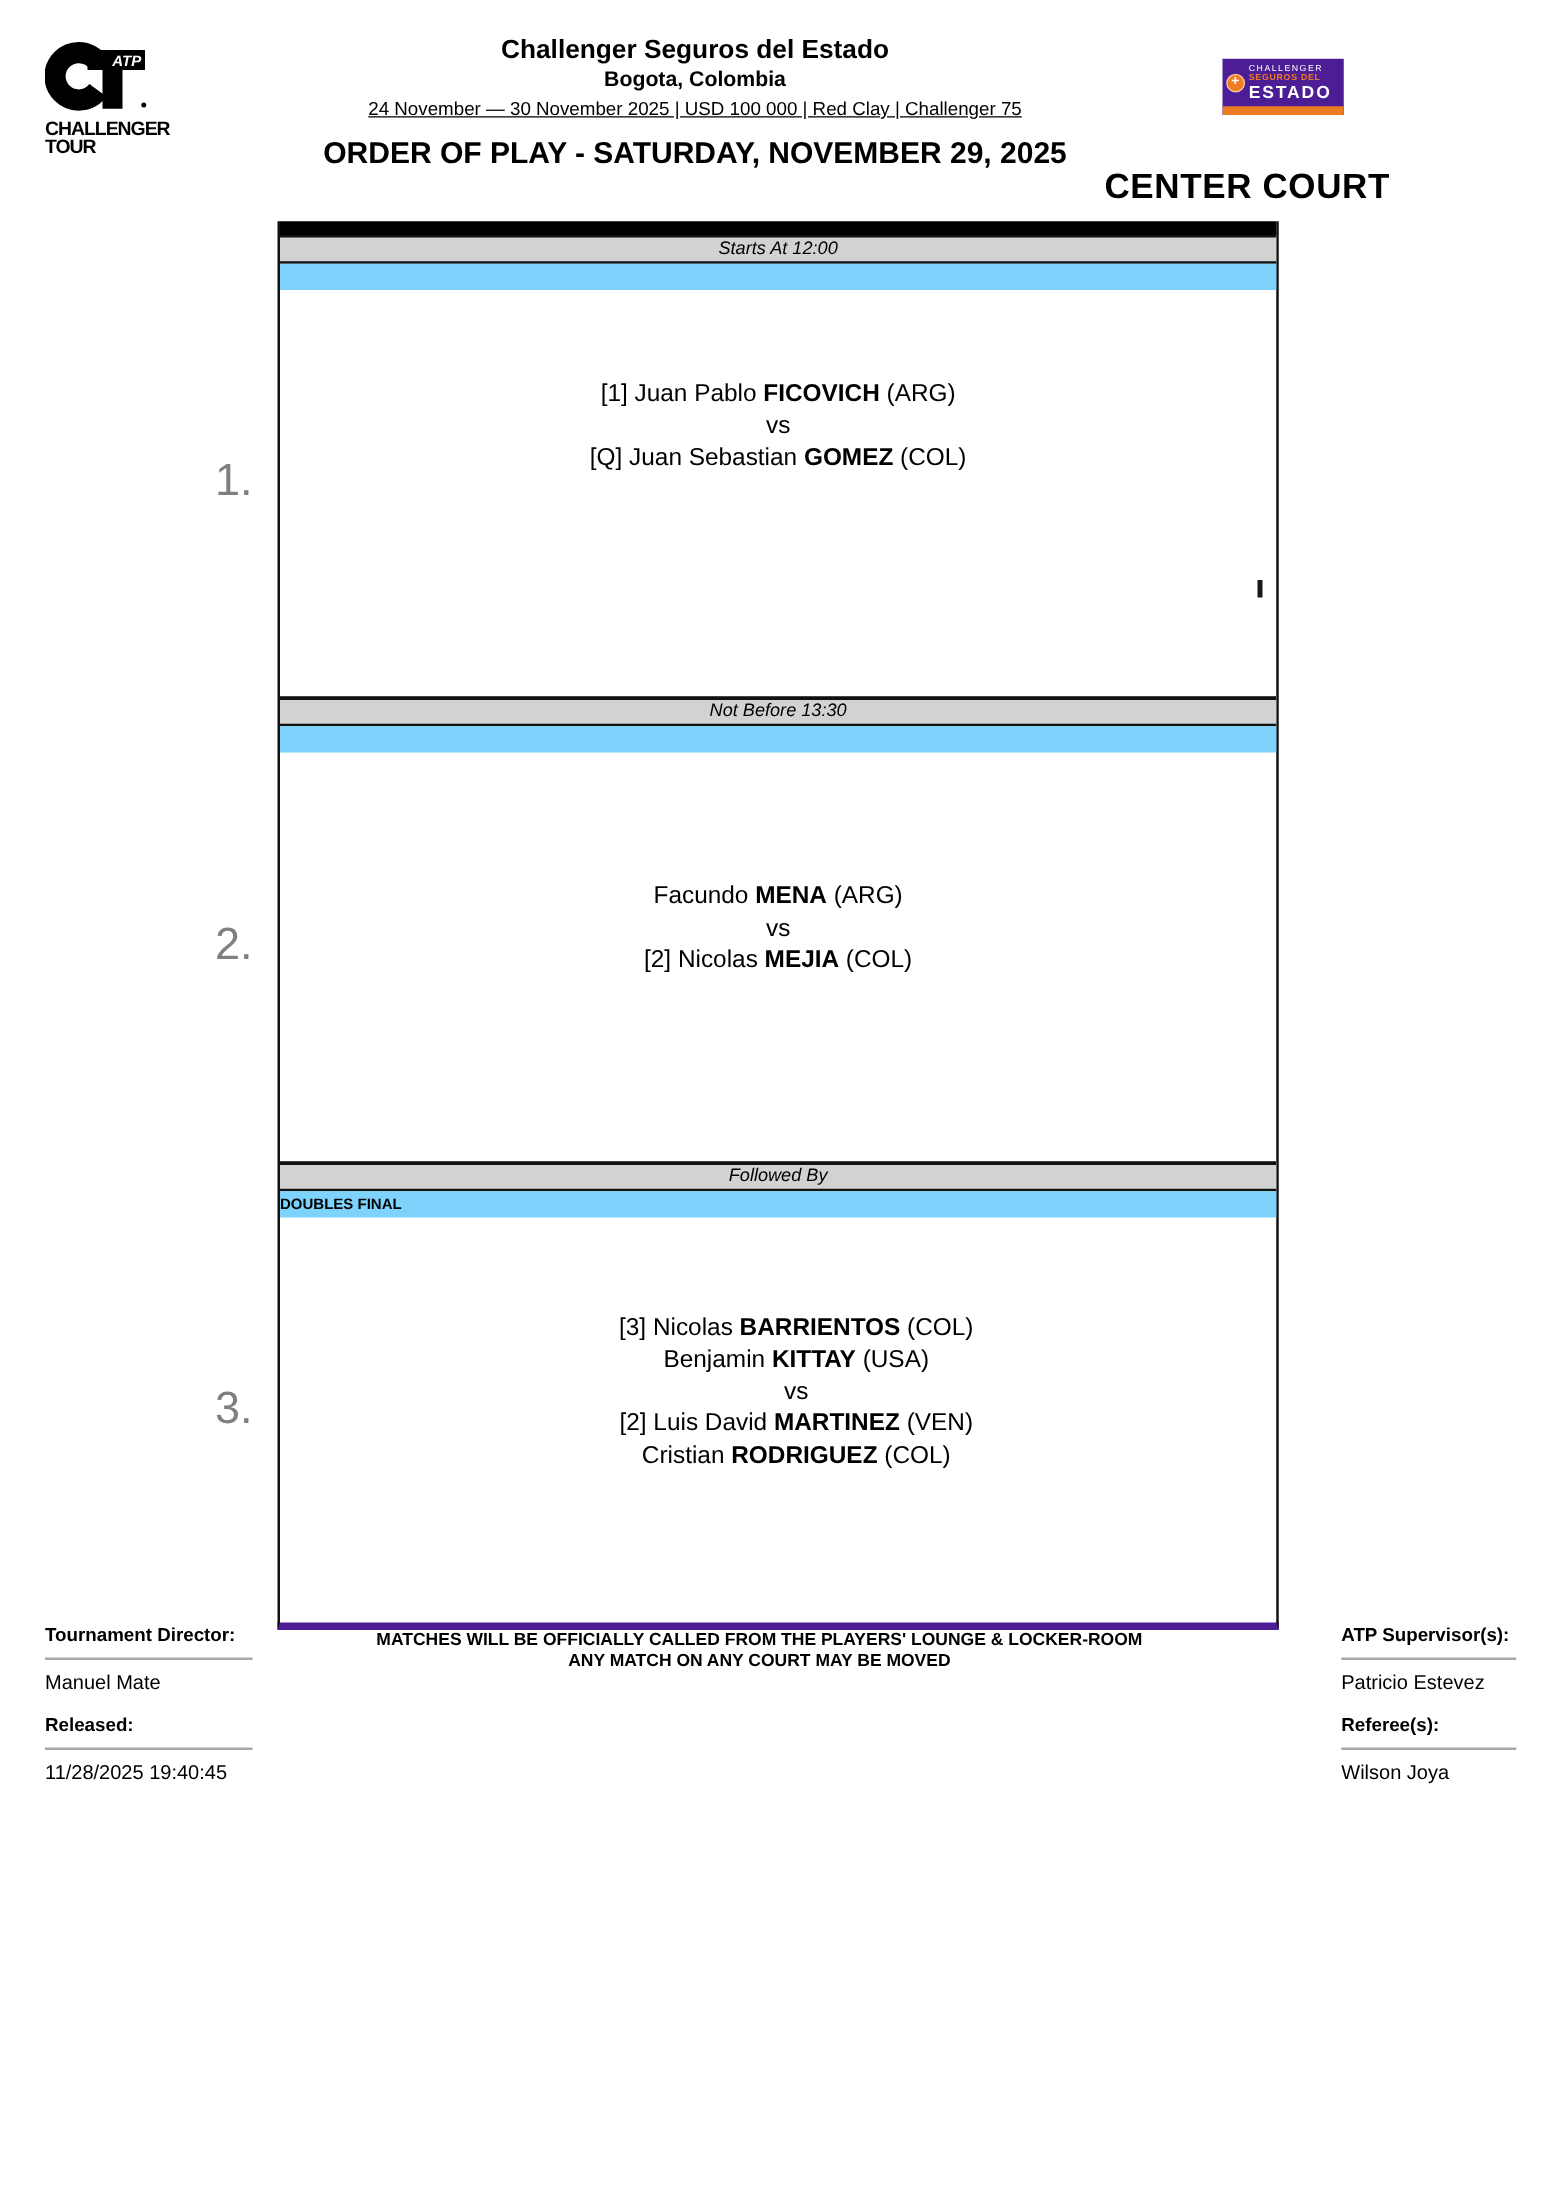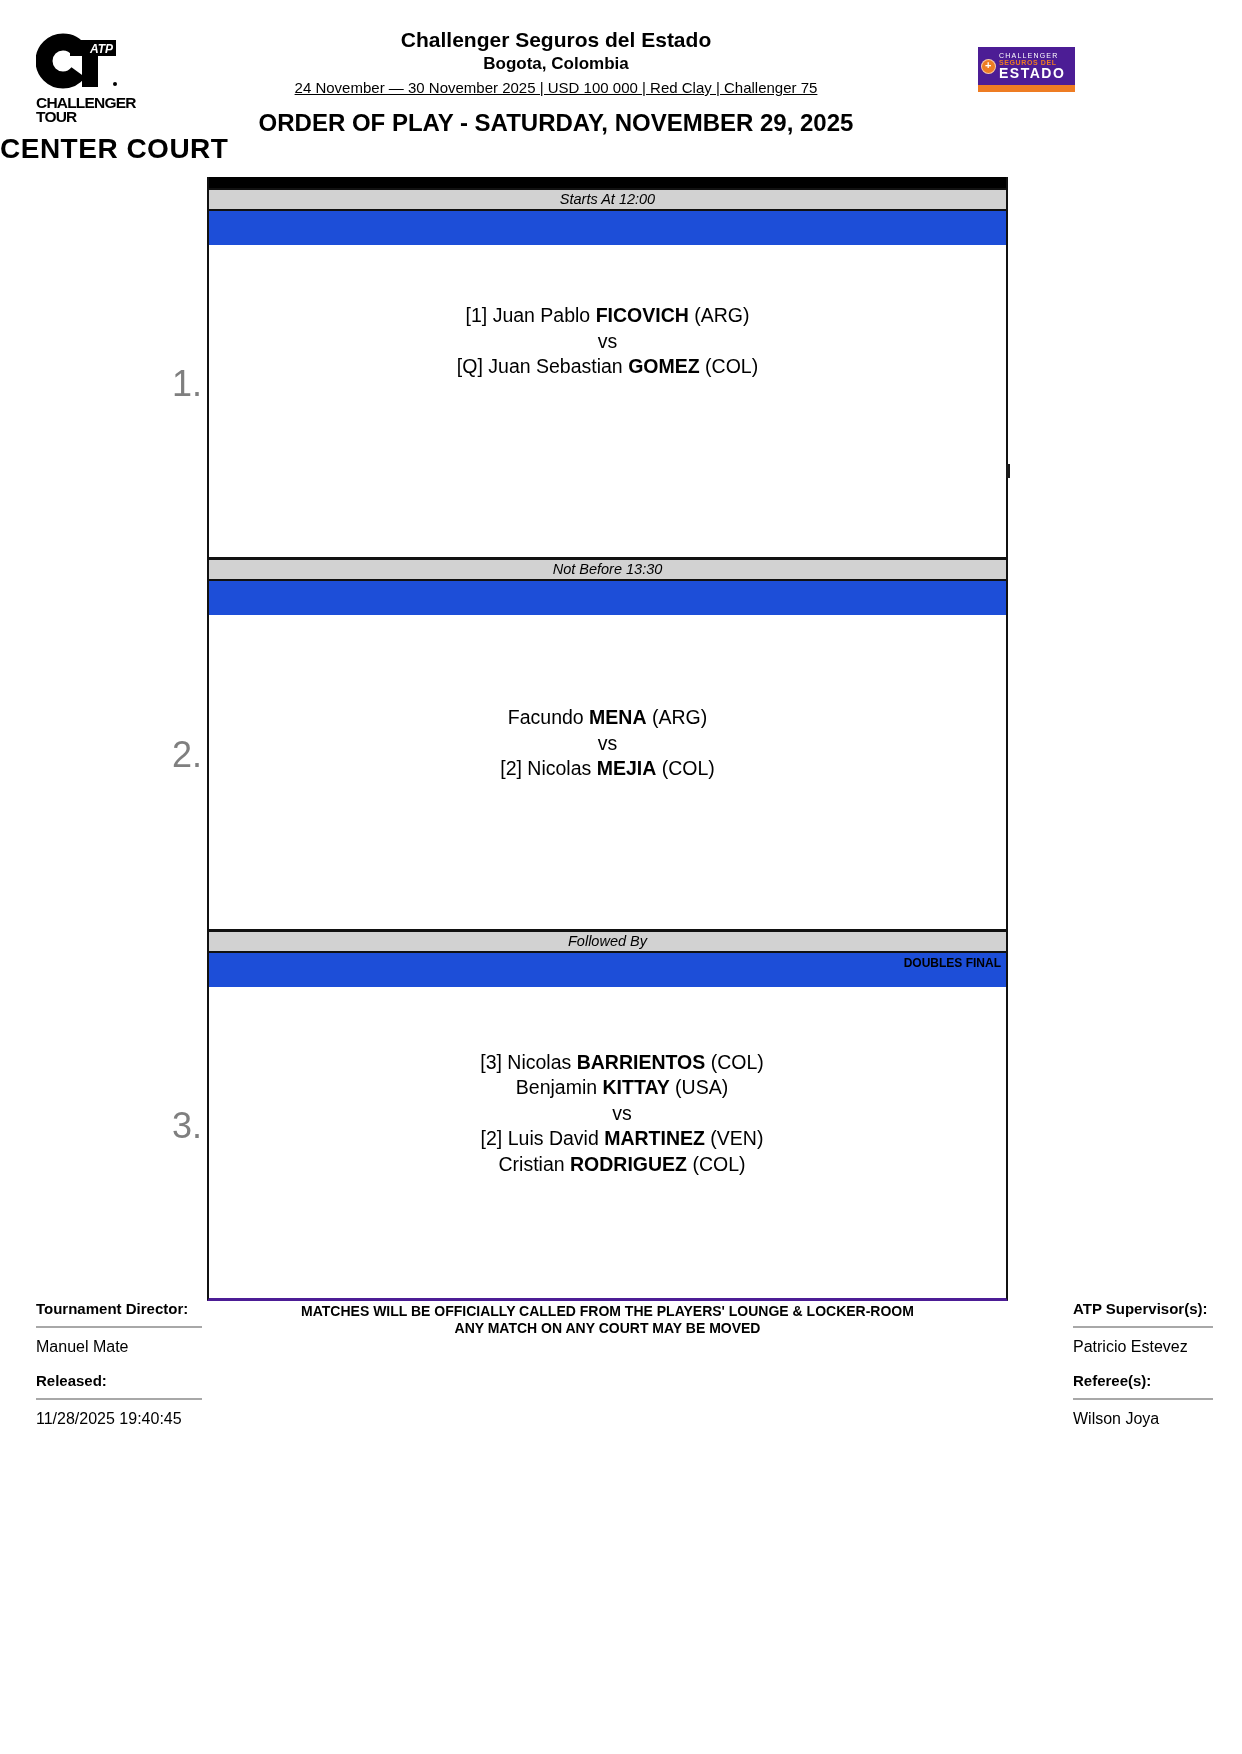--- a/index.html
+++ b/index.html
@@ -15,48 +15,48 @@
   .atp-logo-text { margin-top:2px; font-weight:bold; line-height:0.92;
     font-size:15.5px; letter-spacing:-0.8px; font-stretch:condensed; }
 
   
   .header-center { position:absolute; left:0; top:28px; width:1112px; text-align:center; }
   .t-name    { font-size:21px; font-weight:bold; }
   .t-loc     { font-size:17px; font-weight:bold; margin-top:2px; }
   .t-details { font-size:15px; margin-top:5px;text-decoration:underline; }
   .oop-title { font-size:24px; font-weight:bold; margin-top:13px; }
   .court-title { position:absolute; left:0; top:133px; width:1112px;
-    text-align:left; font-size:28px; font-weight:bold; letter-spacing:0.5px; }
+    text-align:right; font-size:28px; font-weight:bold; letter-spacing:0.5px; }
 
   
   .sponsor { position:absolute; left:978px; top:47px; width:97px; height:45px;
     display:flex; flex-direction:column; overflow:hidden; }
   .sponsor-main { flex:1; display:flex; align-items:center; padding:2px 3px; gap:3px; }
   .sponsor-ball { width:15px; height:15px; border-radius:50%; flex:0 0 auto;
     position:relative; border:1px solid rgba(255,255,255,.6); }
   .sponsor-ball::after { content:"+"; position:absolute; left:3px; top:-1px;
     color:#fff; font-size:11px; font-weight:bold; }
   .sponsor-lines { display:flex; flex-direction:column; line-height:1; }
   .sp-l1 { font-size:7px; letter-spacing:1.2px; }
   .sp-l2 { font-size:7px; font-weight:bold; letter-spacing:0.6px; }
   .sp-l3 { font-size:14px; font-weight:bold; letter-spacing:1.5px; }
   .sponsor-stripe { height:7px; }
 
   
-  .sched { position:absolute; left:207px; top:177px; width:801px;
+  .sched { position:absolute; left:222px; top:177px; width:801px;
     border-left:2px solid #111; border-right:2px solid #111;
-    border-bottom:3px solid #4c1d95; }
+    border-bottom:6px solid #4c1d95; }
   .top-bar { height:11px; background:#000; }
   .time-bar { background:#d2d2d2; border-top:2px solid #111; border-bottom:2px solid #111;
     text-align:center; font-style:italic; font-size:14.5px; padding:1px 0 2px; }
   .sec2 .time-bar, .sec3 .time-bar { border-top:3px solid #111; }
   .body { position:relative;border-radius:10px; }
   .sec1 .body { height:346px; } .sec2 .body { height:348px; } .sec3 .body { height:345px; }
-  .note-row { position:absolute; left:0; top:0; right:0; height:34px; background:#1d4ed8;
-    font-size:12px; font-weight:bold; text-align:right; padding:3px 5px 0 0; }
+  .note-row { position:absolute; left:0; top:0; right:0; height:21px; background:#7dd3fc;
+    font-size:12px; font-weight:bold; text-align:left; padding:3px 5px 0 0; }
   .names { position:absolute; left:0; right:0; top:50%; text-align:center;
     font-size:19.5px; line-height:25.5px; }
   .sec1 .names { transform:translateY(calc(-50% - 43px)); }
   .sec2 .names { transform:translateY(calc(-50% - 12px)); }
   .sec3 .names { transform:translateY(calc(-50% - 12px));padding-left:29px; }
   .names .bold { font-weight:bold; }
 
   .match-num { position:absolute; width:50px; left:152px; text-align:right;
     font-size:36px; color:#7f7f7f; transform:translateY(-50%); }
   .num1 { top:384px; } .num2 { top:755px; } .num3 { top:1126px; }

